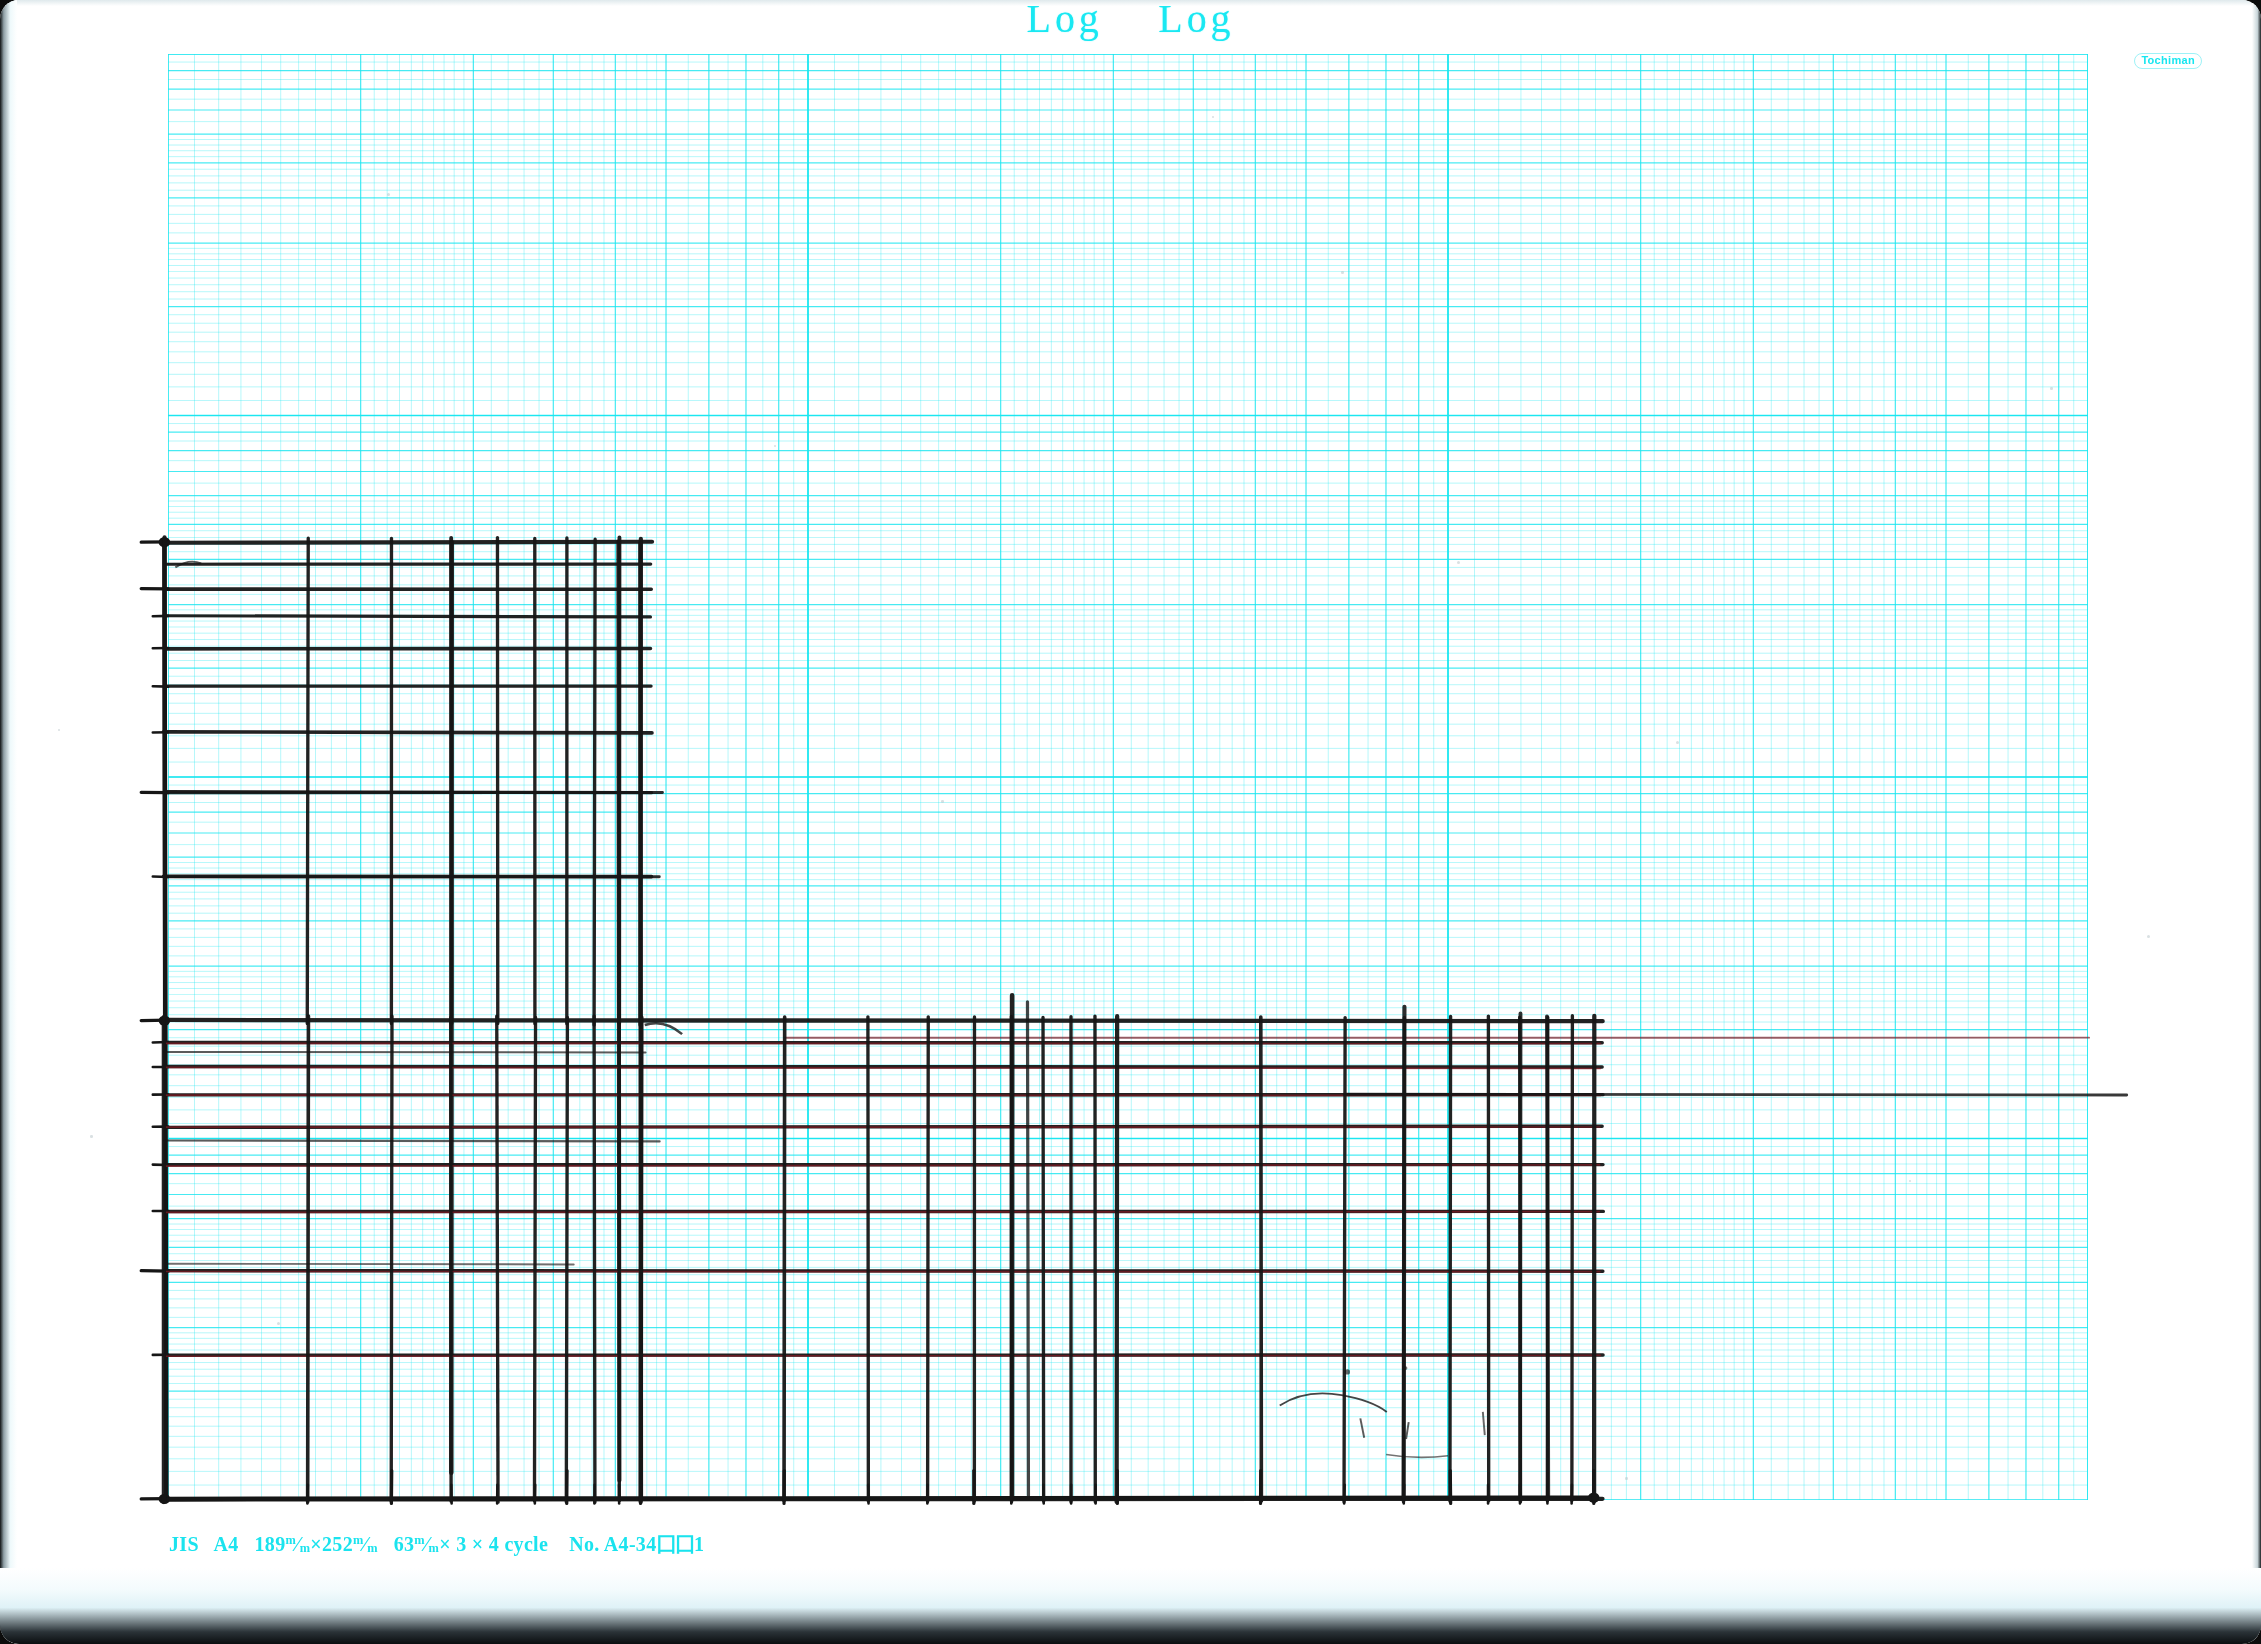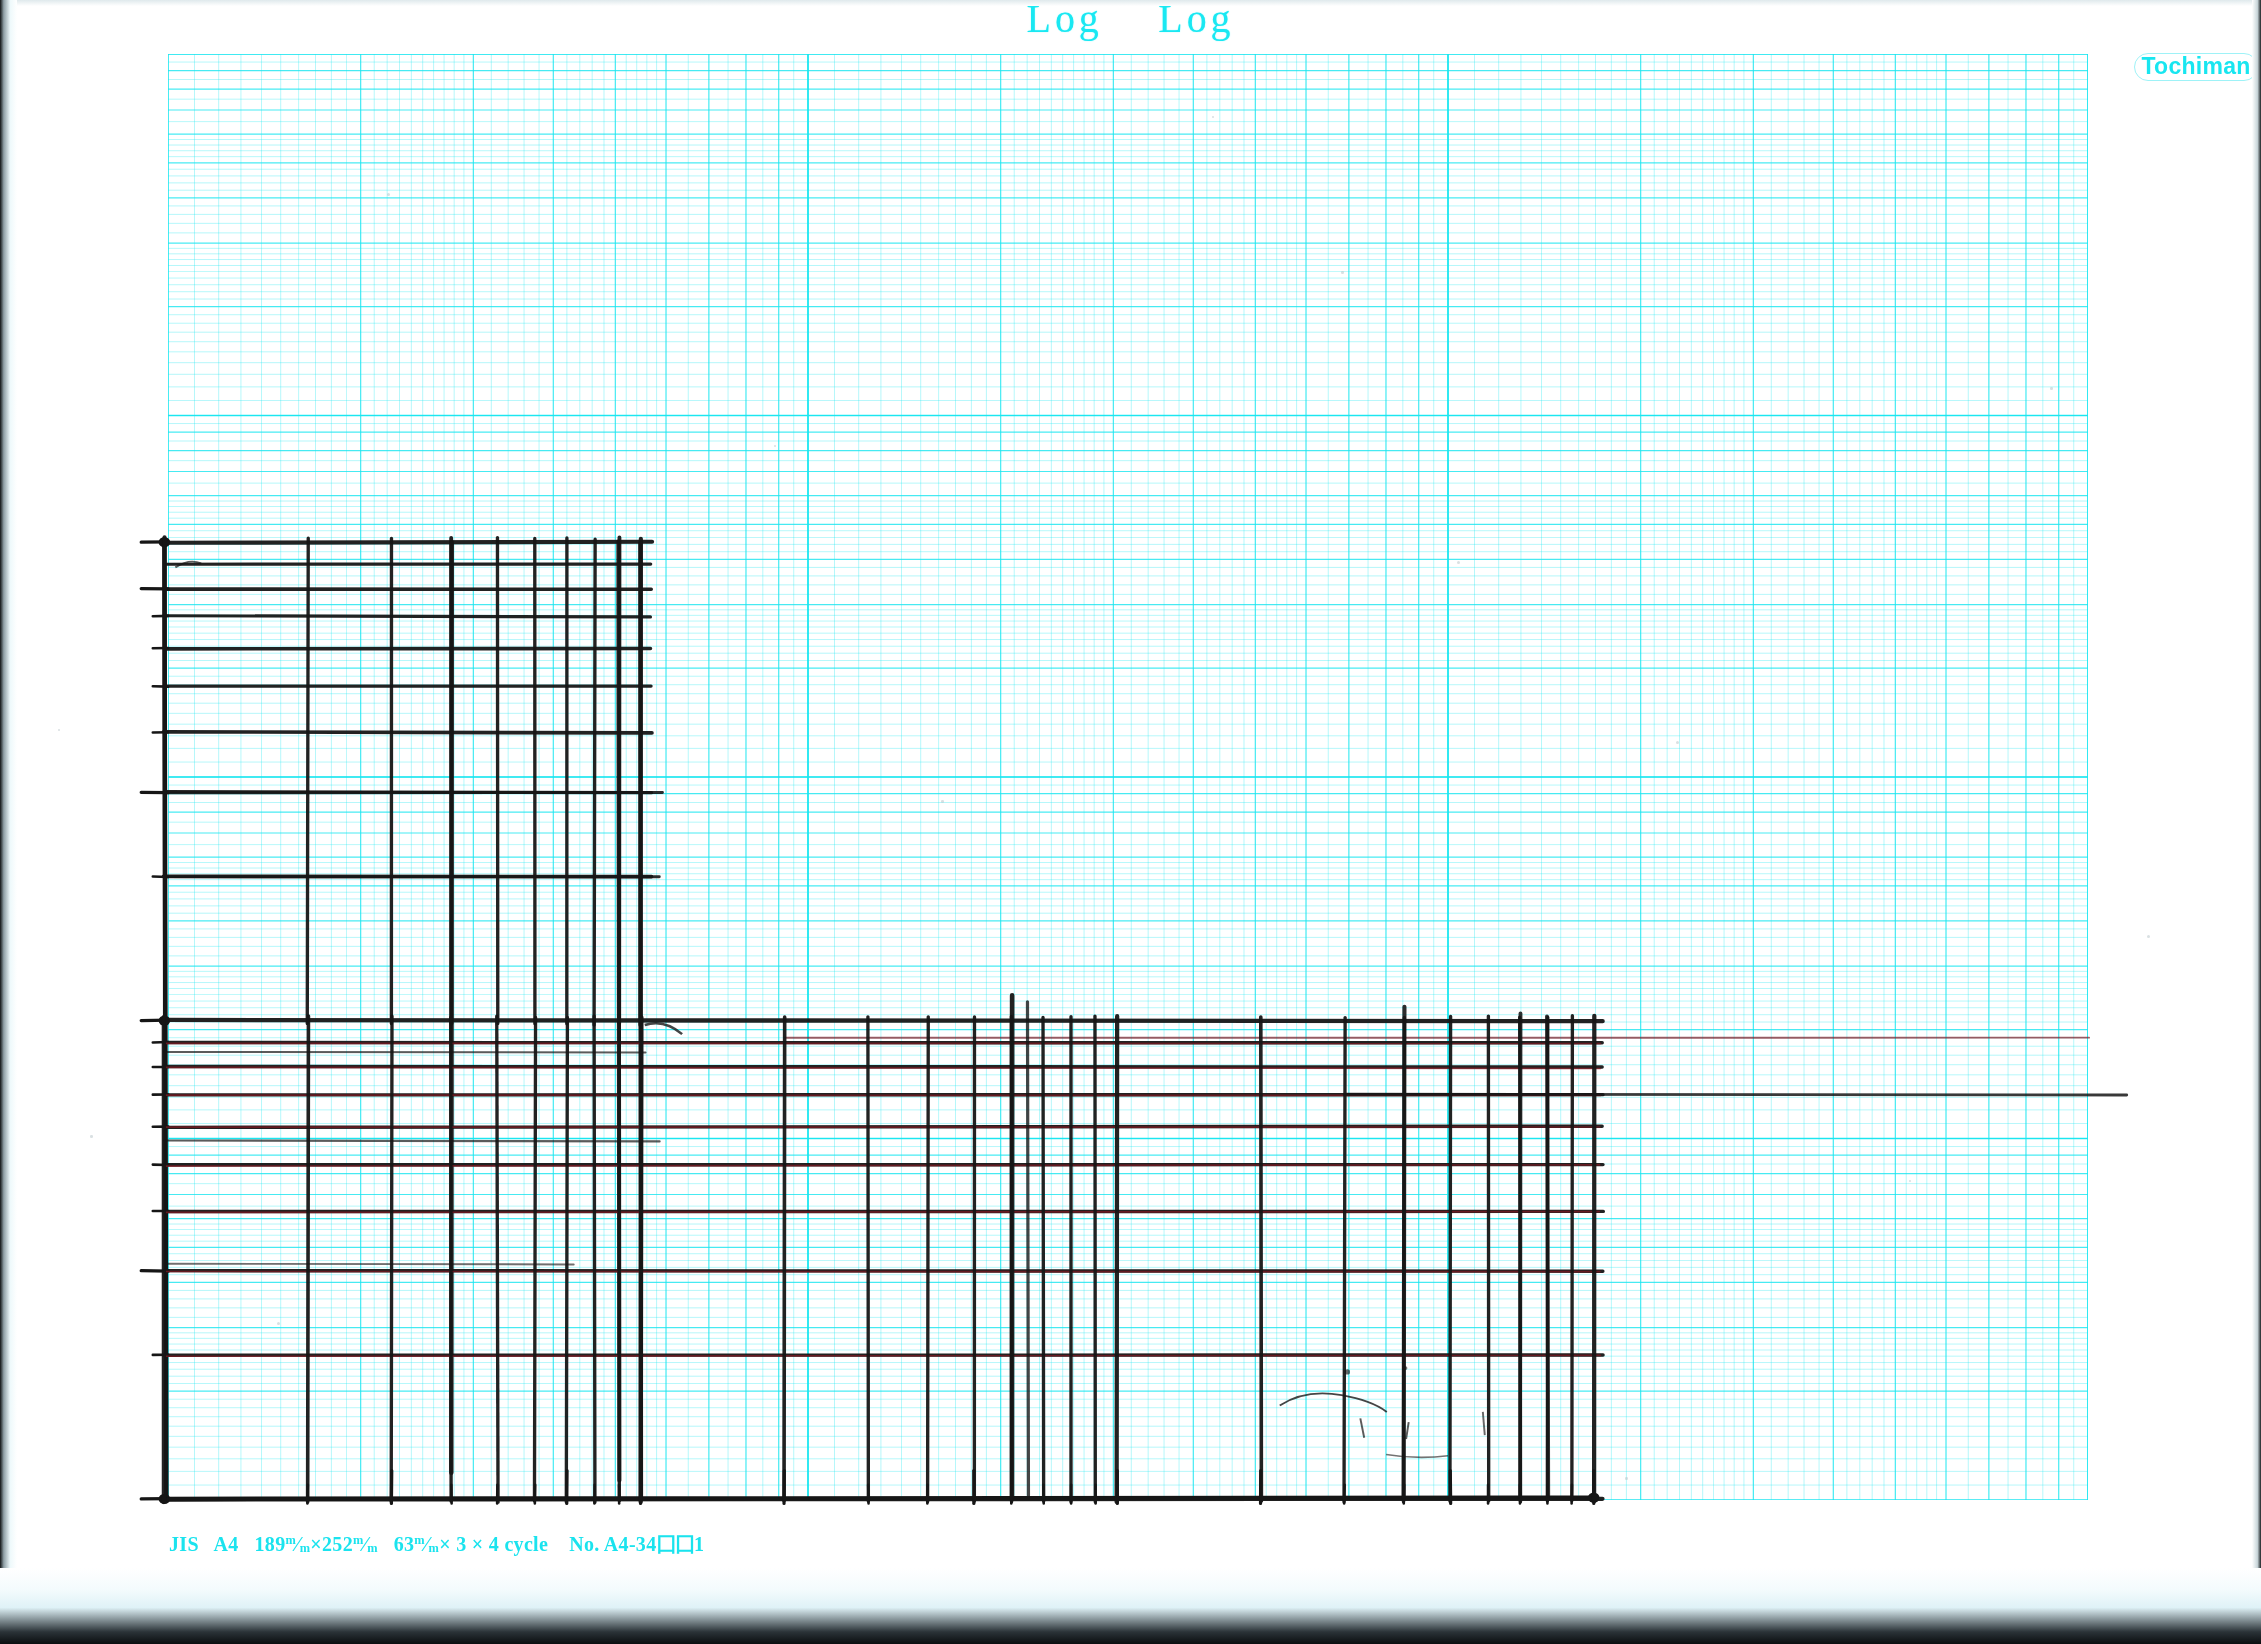--- a/index.html
+++ b/index.html
@@ -3,20 +3,21 @@
 <meta charset="utf-8">
 <title>Log Log Graph Paper</title>
 <style>
   html,body{margin:0;padding:0;background:#0c0c0c;}
   body{font-family:"Liberation Serif",serif;}
   #sheet{
     position:relative;
     width:2261px;height:1644px;
     background:#ffffff;
     overflow:hidden;
+    border-radius:19px;
   }
   
   .paper-shadow-bottom{
     position:absolute;left:0;right:0;bottom:0;height:76px;
     background:linear-gradient(180deg,#ffffff 0%,#f4fbfd 28%,#dff2f7 52%,#2b3338 84%,#0a0d0f 100%);
     pointer-events:none;
   }
   .paper-shadow-left{
     position:absolute;left:0;top:0;bottom:0;width:17px;
     background:linear-gradient(90deg,#101314 0%,#8f9fa5 22%,#eef9fb 60%,#ffffff 100%);
@@ -42,21 +43,21 @@
     font-family:"Liberation Serif",serif;
     font-size:40px;letter-spacing:3.9px;
     white-space:pre;
     text-shadow:0 0 1.3px #8ff6fa;
   }
   
   #brand{
     position:absolute;top:53px;left:2134px;
     color:#18e6f0;
     font-family:"Liberation Sans",sans-serif;
-    font-size:23px;font-weight:700;letter-spacing:0.3px;
+    font-size:11px;font-weight:700;letter-spacing:0.3px;
     border:1.3px solid #9ef2f7;border-radius:14px;
     padding:1.3px 6.4px 1.9px 6.4px;
     line-height:1;
   }
   
   #spec{
     position:absolute;top:1531px;left:169px;
     color:#1ae3ee;
     font-family:"Liberation Serif",serif;
     font-size:20px;font-weight:700;

